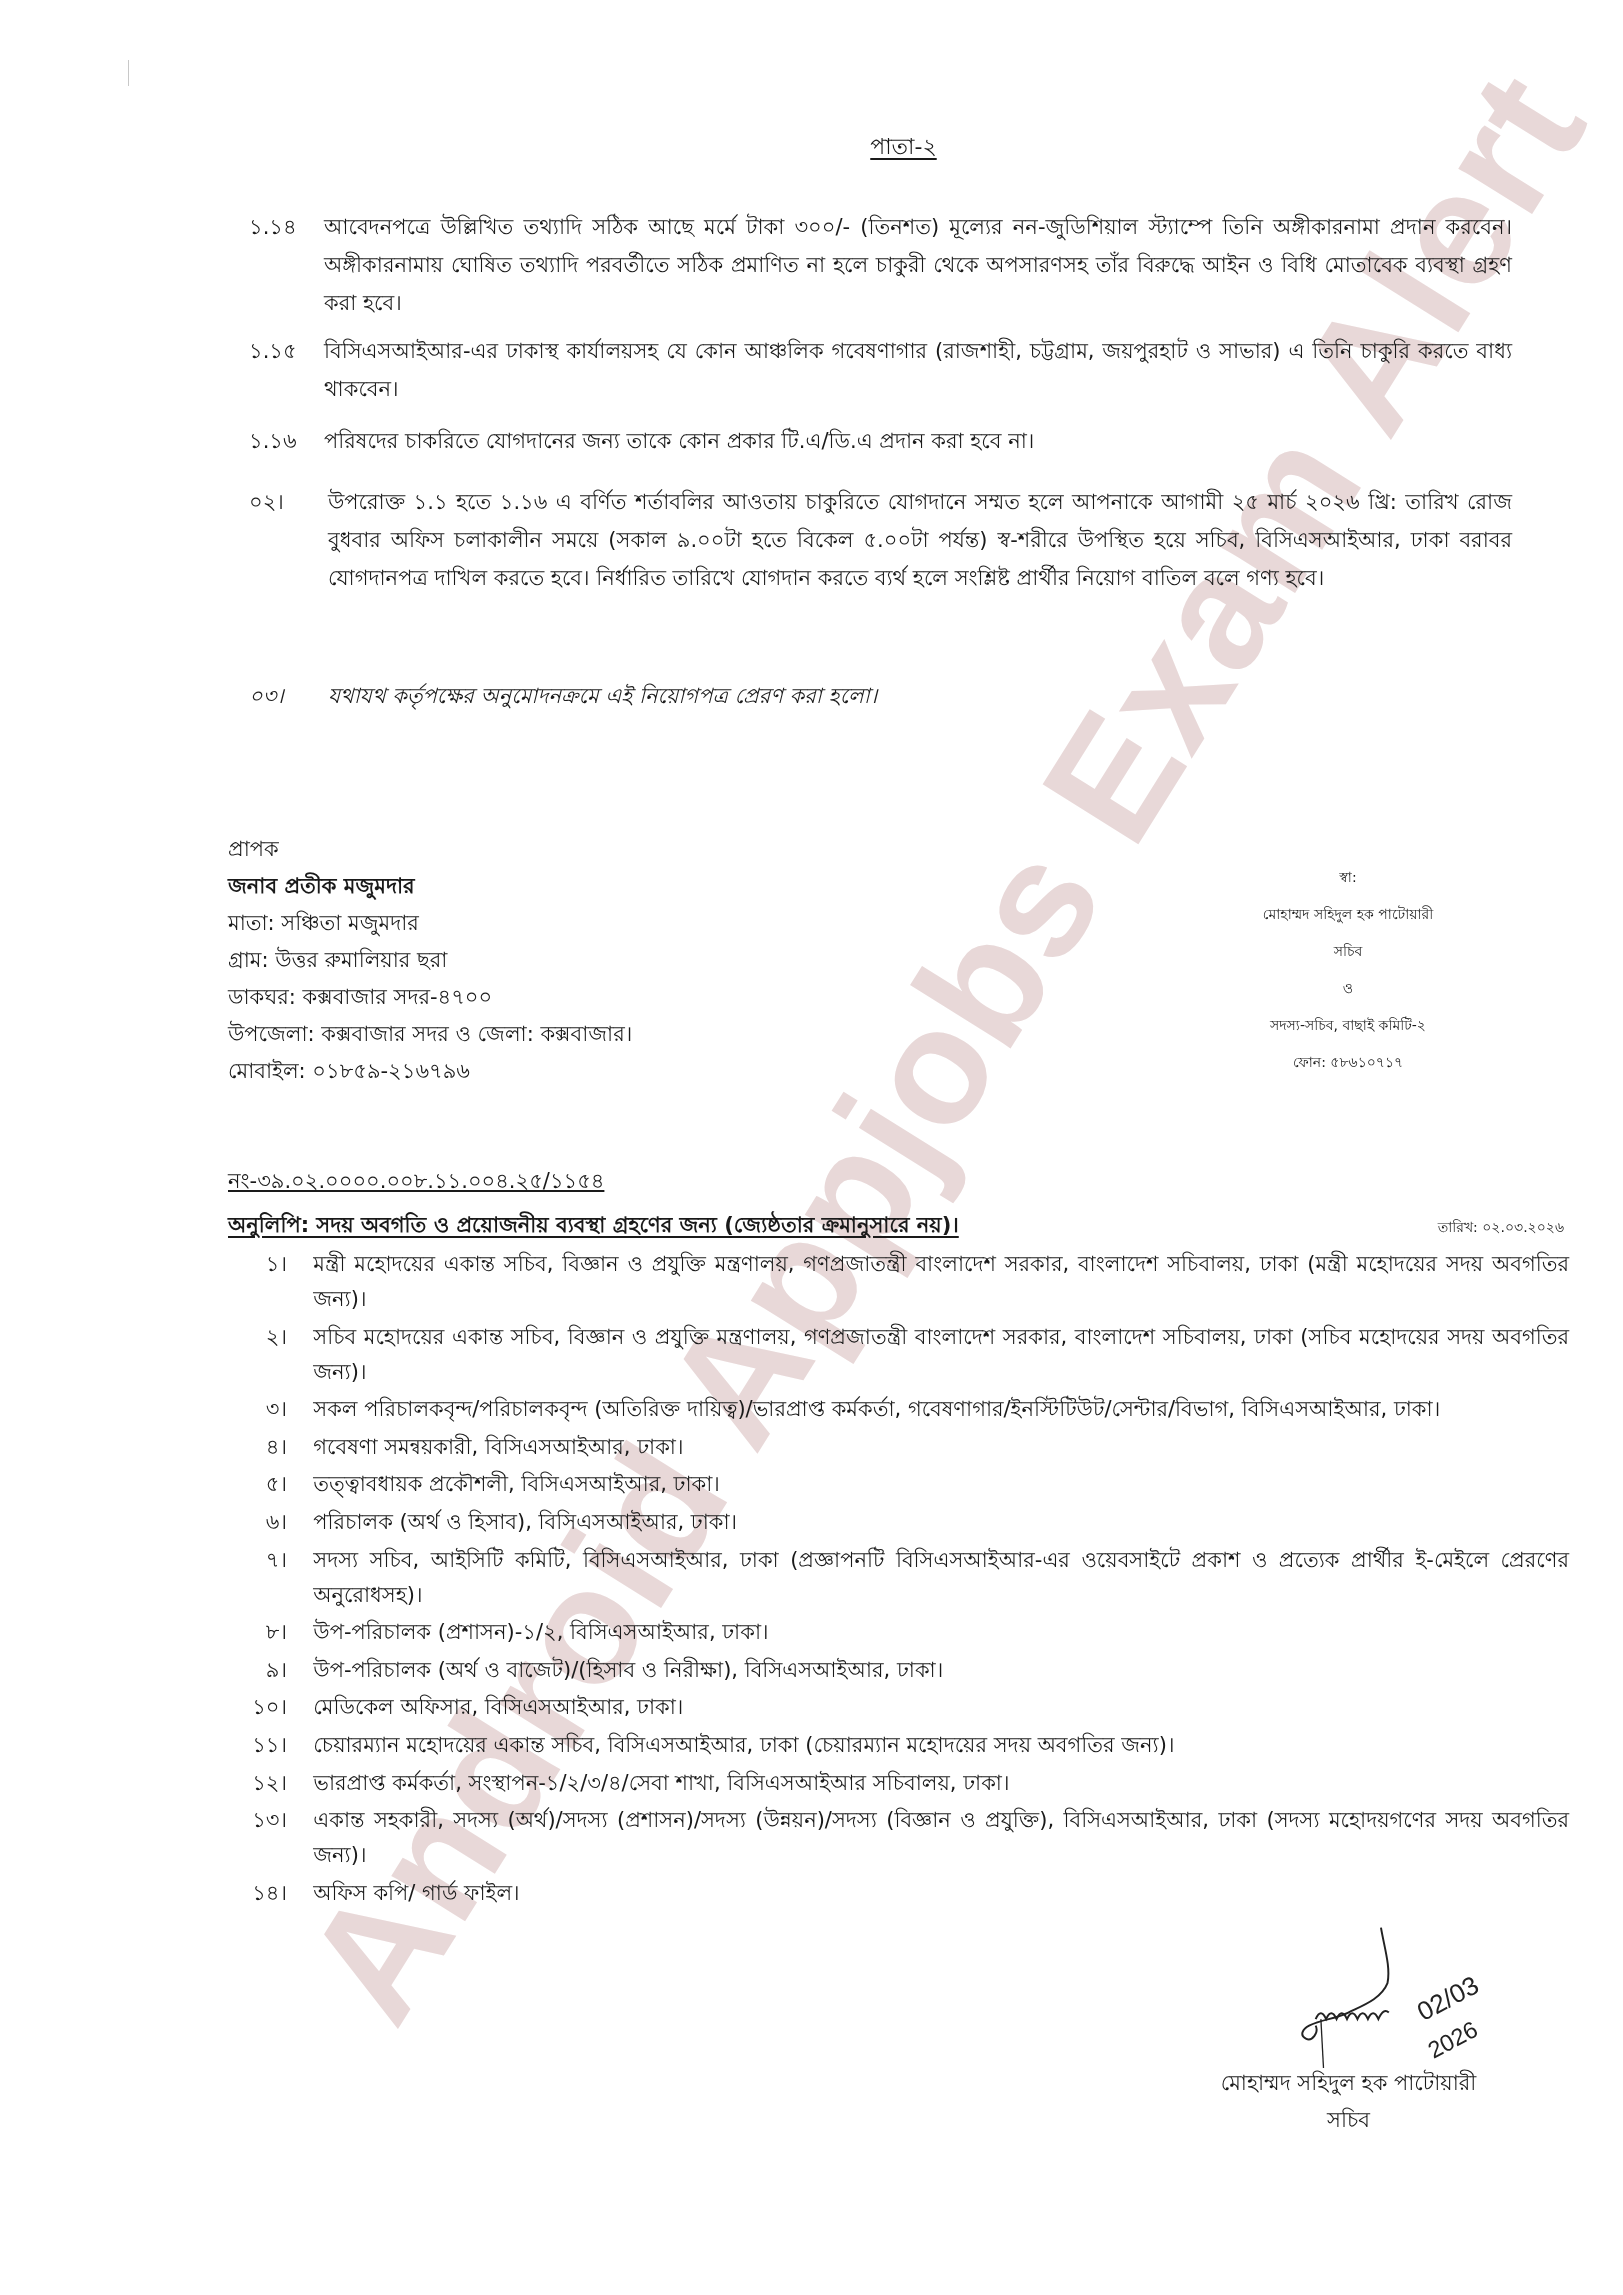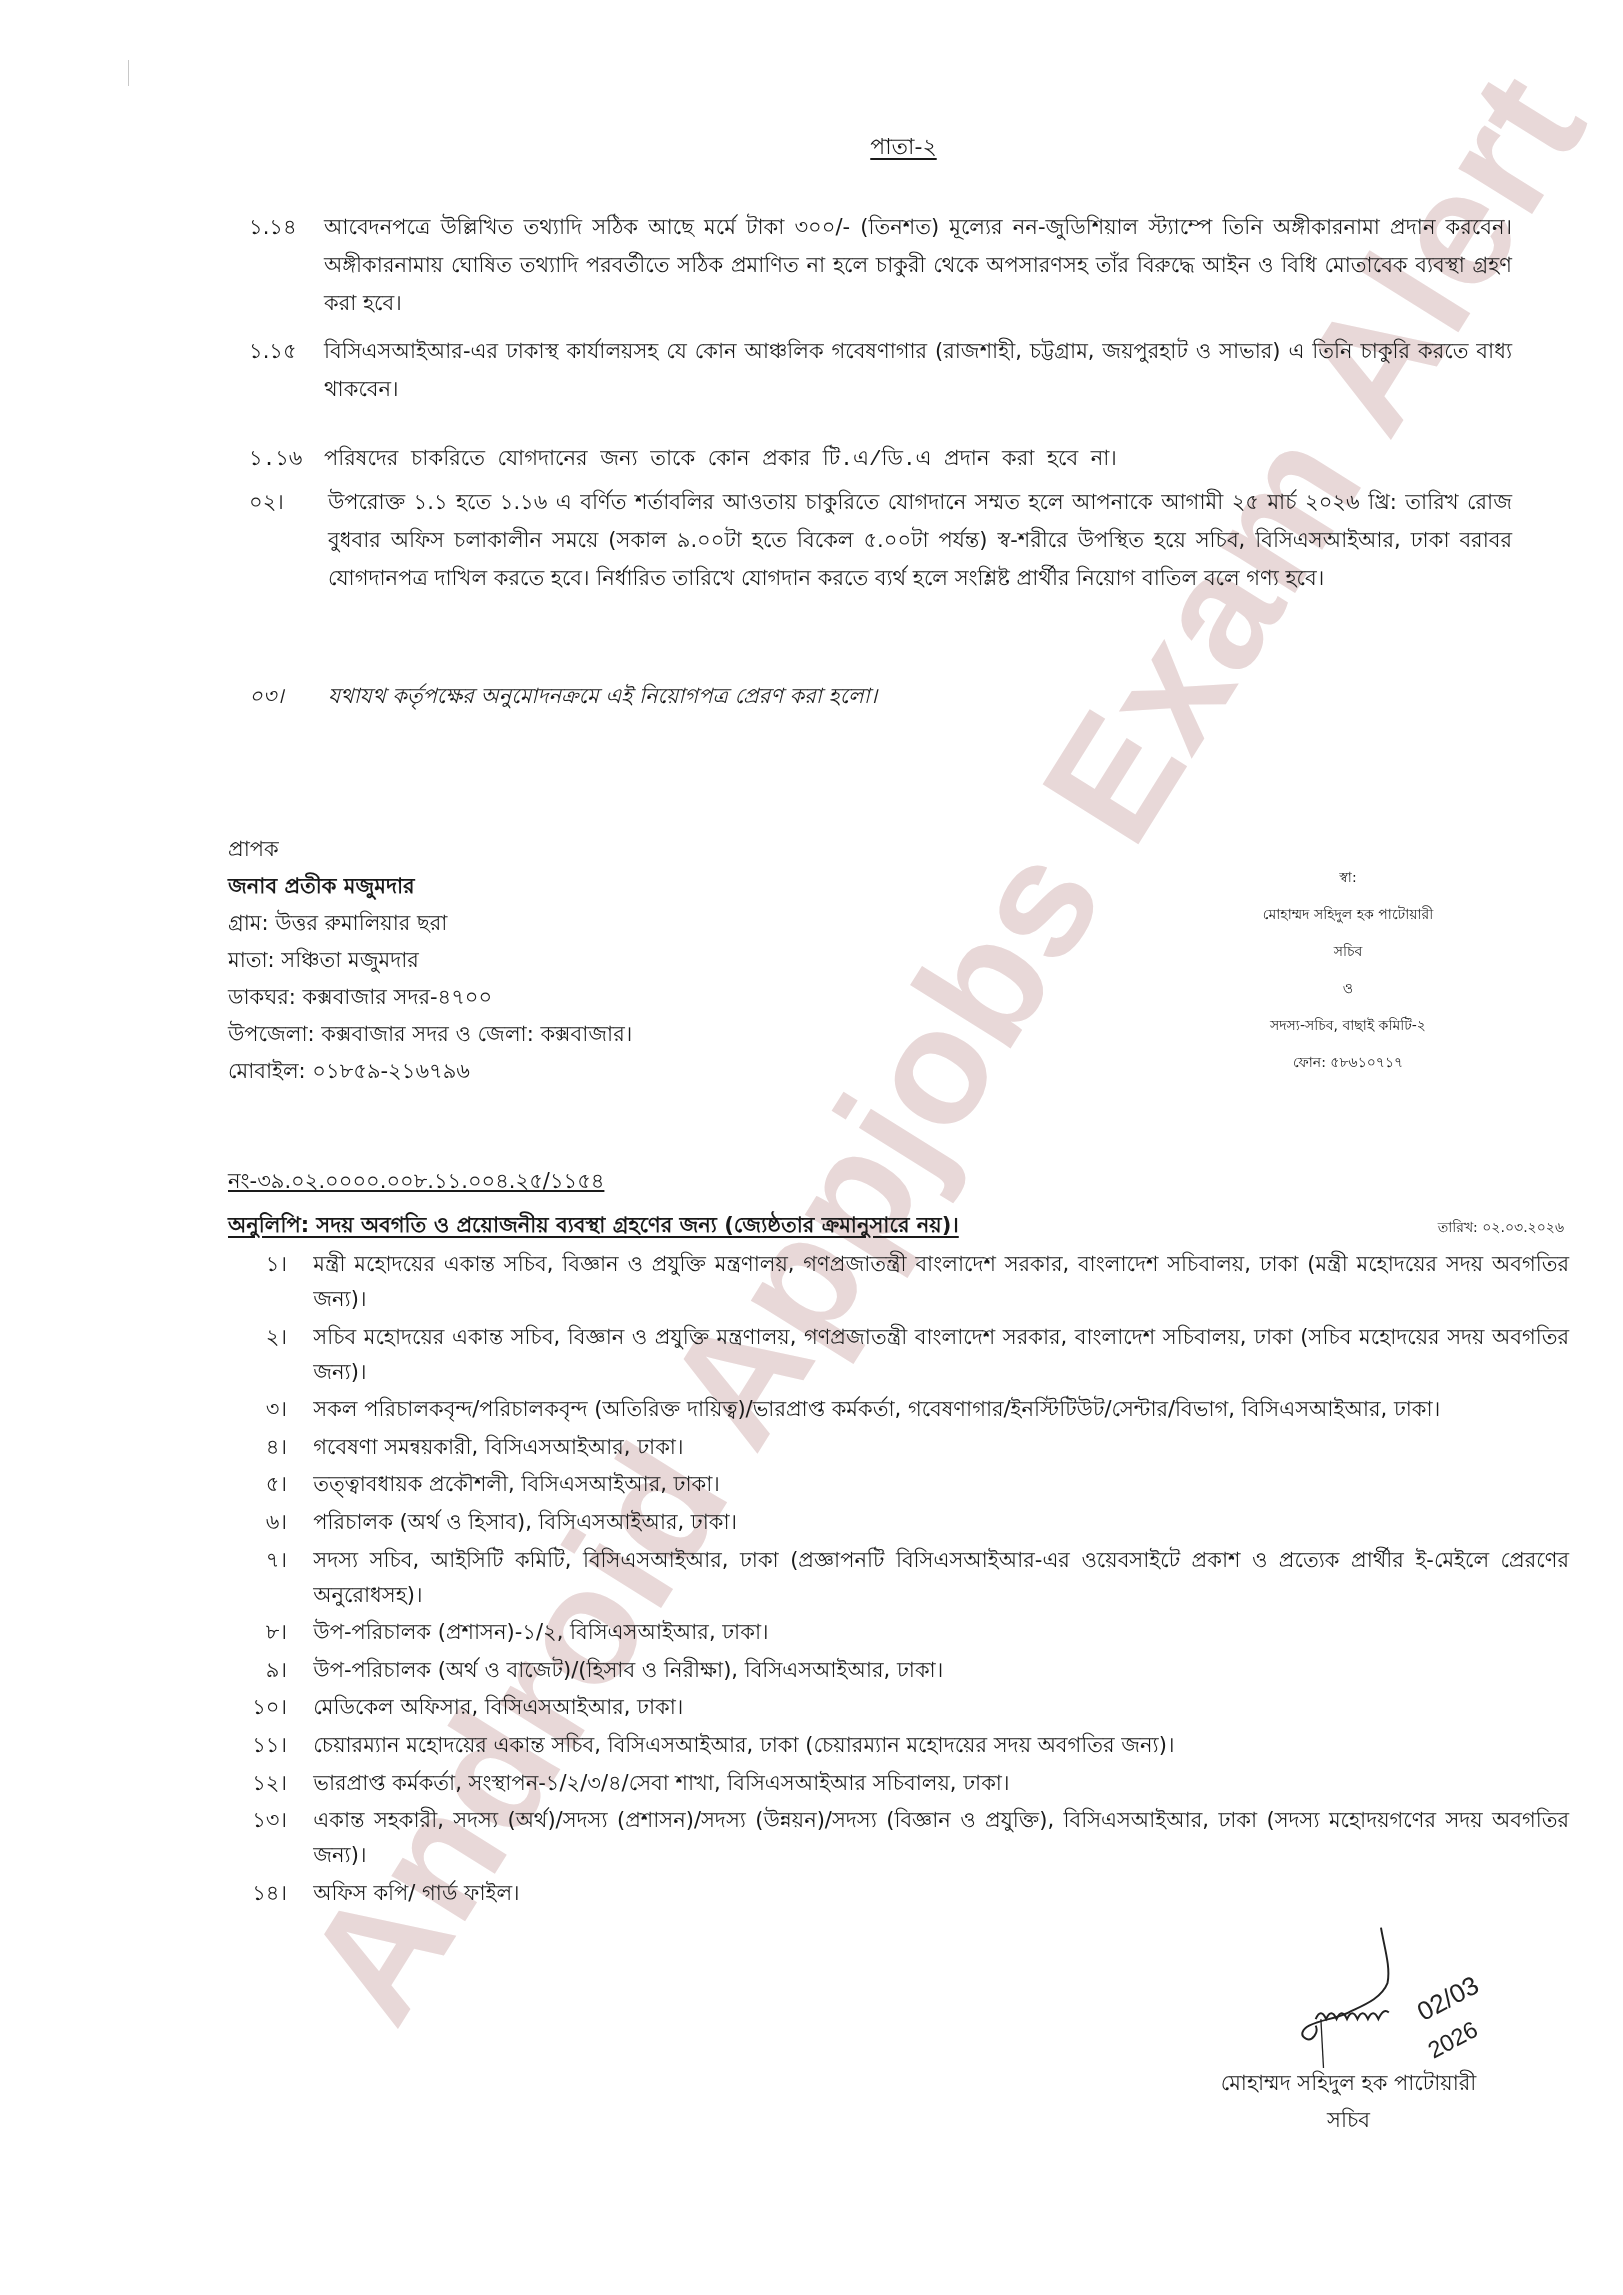--- a/index.html
+++ b/index.html
@@ -56,21 +56,21 @@
     <div class="page-num">পাতা-২</div>
 
     <div class="para" style="top:208px;">
       <span class="num">১.১৪</span>
       <div class="txt">আবেদনপত্রে উল্লিখিত তথ্যাদি সঠিক আছে মর্মে টাকা ৩০০/- (তিনশত) মূল্যের নন-জুডিশিয়াল স্ট্যাম্পে তিনি অঙ্গীকারনামা প্রদান করবেন। অঙ্গীকারনামায় ঘোষিত তথ্যাদি পরবর্তীতে সঠিক প্রমাণিত না হলে চাকুরী থেকে অপসারণসহ তাঁর বিরুদ্ধে আইন ও বিধি মোতাবেক ব্যবস্থা গ্রহণ করা হবে।</div>
     </div>
     <div class="para" style="top:332px;">
       <span class="num">১.১৫</span>
       <div class="txt">বিসিএসআইআর-এর ঢাকাস্থ কার্যালয়সহ যে কোন আঞ্চলিক গবেষণাগার (রাজশাহী, চট্টগ্রাম, জয়পুরহাট ও সাভার) এ তিনি চাকুরি করতে বাধ্য থাকবেন।</div>
     </div>
-    <div class="para" style="top:441px;font-family:Liberation Mono, monospace;">
+    <div class="para" style="top:422px;">
       <span class="num">১.১৬</span>
       <div class="txt">পরিষদের চাকরিতে যোগদানের জন্য তাকে কোন প্রকার টি.এ/ডি.এ প্রদান করা হবে না।</div>
     </div>
 
     <div class="para main" style="top:483px;">
       <span class="num">০২।</span>
       <div class="txt">উপরোক্ত ১.১ হতে ১.১৬ এ বর্ণিত শর্তাবলির আওতায় চাকুরিতে যোগদানে সম্মত হলে আপনাকে আগামী ২৫ মার্চ ২০২৬ খ্রি: তারিখ রোজ বুধবার অফিস চলাকালীন সময়ে (সকাল ৯.০০টা হতে বিকেল ৫.০০টা পর্যন্ত) স্ব-শরীরে উপস্থিত হয়ে সচিব, বিসিএসআইআর, ঢাকা বরাবর যোগদানপত্র দাখিল করতে হবে। নির্ধারিত তারিখে যোগদান করতে ব্যর্থ হলে সংশ্লিষ্ট প্রার্থীর নিয়োগ বাতিল বলে গণ্য হবে।</div>
     </div>
 
     <div class="para main" style="top:677px;font-style:italic;">
@@ -83,22 +83,22 @@
       <div>মোহাম্মদ সহিদুল হক পাটোয়ারী</div>
       <div>সচিব</div>
       <div>ও</div>
       <div>সদস্য-সচিব, বাছাই কমিটি-২</div>
       <div>ফোন: ৫৮৬১০৭১৭</div>
     </div>
 
     <div class="recipient">
       <div>প্রাপক</div>
       <div class="bold">জনাব প্রতীক মজুমদার</div>
+      <div>মাতা: সঞ্চিতা মজুমদার</div>
       <div>গ্রাম: উত্তর রুমালিয়ার ছরা</div>
-      <div>মাতা: সঞ্চিতা মজুমদার</div>
       <div>ডাকঘর: কক্সবাজার সদর-৪৭০০</div>
       <div>উপজেলা: কক্সবাজার সদর ও জেলা: কক্সবাজার।</div>
       <div>মোবাইল: ০১৮৫৯-২১৬৭৯৬</div>
     </div>
 
     <div class="memo-no">নং-৩৯.০২.০০০০.০০৮.১১.০০৪.২৫/১১৫৪</div>
     <div class="memo-date">তারিখ: ০২.০৩.২০২৬</div>
 
     <div class="cc-title">অনুলিপি: সদয় অবগতি ও প্রয়োজনীয় ব্যবস্থা গ্রহণের জন্য (জ্যেষ্ঠতার ক্রমানুসারে নয়)।</div>
 

